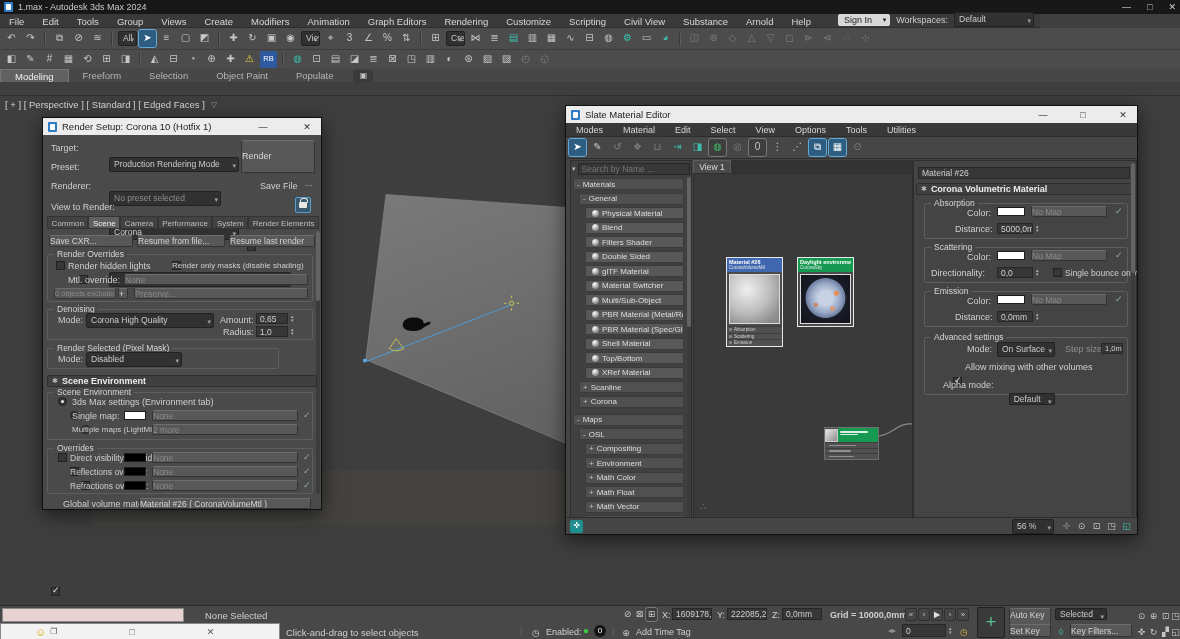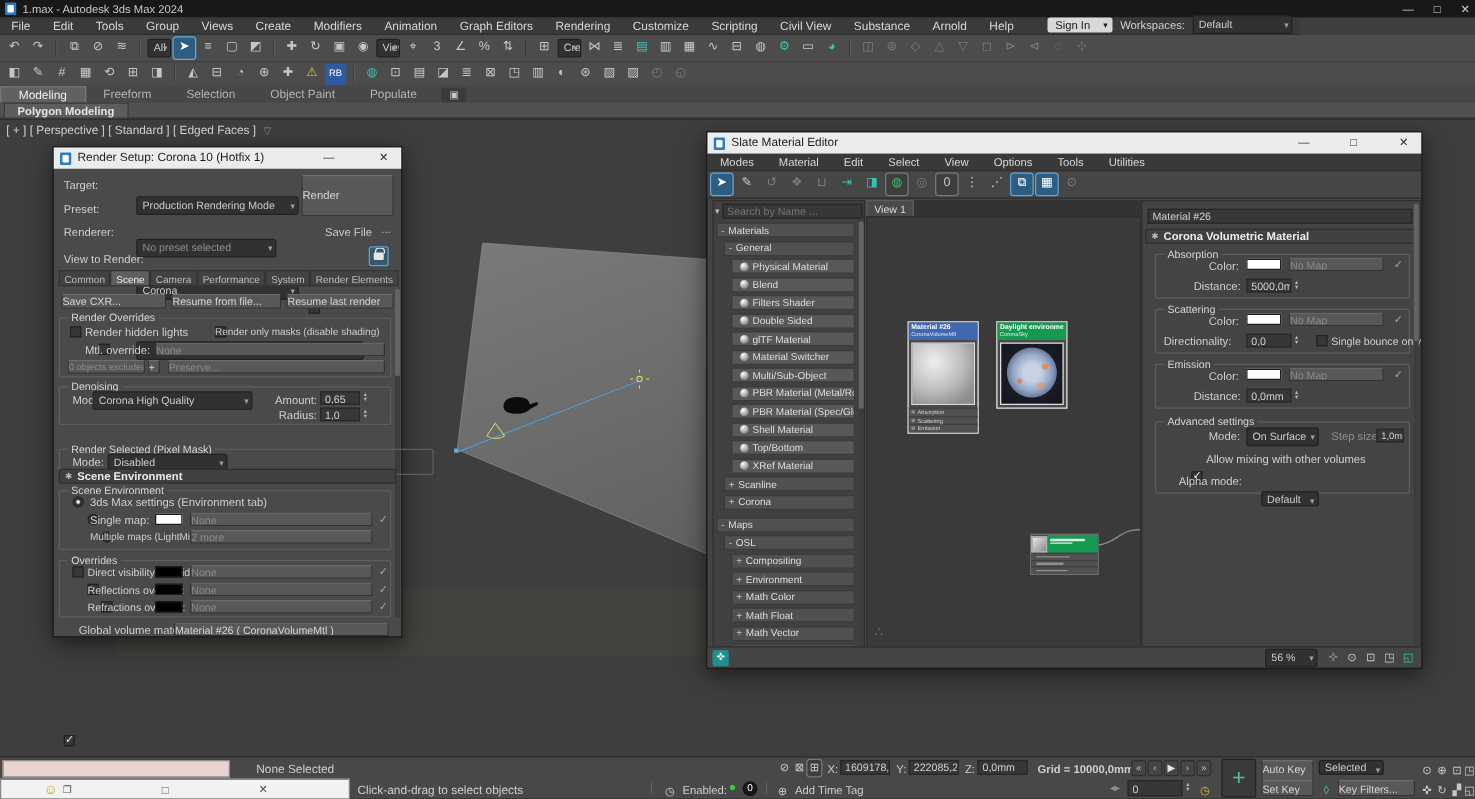--- a/index.html
+++ b/index.html
@@ -213,23 +213,20 @@
   <div class="abs" style="left:0;top:68px;width:1180px;height:14px;background:#474747;display:flex;align-items:flex-end">
     <div class="row">
         <span class="rtab active">Modeling</span>
         <span class="rtab">Freeform</span>
         <span class="rtab">Selection</span>
         <span class="rtab">Object Paint</span>
         <span class="rtab">Populate</span>
       </div>
     <span class="icon" style="width:20px;height:12px;line-height:11px;font-size:8px;background:#3a3a3a;margin-left:6px">▣</span>
   </div>
-  <div class="abs" style="left:0;top:82px;width:1180px;height:13px;background:#515151;border-bottom:1px solid #2c2c2c">
-    <span class="abs" style="left:3px;top:0;height:13px;line-height:13px;padding:0 10px;background:#5d5d5d;border:1px solid #3a3a3a;font-size:9px;font-weight:bold;color:#e4e4e4">Polygon Modeling</span>
-  </div>
 
   <div class="abs" style="left:0;top:95px;width:1180px;height:510px;background:#3e3e3e;border-top:1px solid #2f2f2f"></div>
   <svg class="abs" style="left:0;top:95px" width="1180" height="510" viewBox="0 95 1180 605">
     <defs>
       <linearGradient id="pg" x1="0" y1="0" x2="0.6" y2="1">
         <stop offset="0" stop-color="#7a7a7a"></stop>
           <stop offset="1" stop-color="#5e5e5e"></stop>
       </linearGradient>
     </defs>
     <polygon points="348,213 833,248 590,520 324,409" fill="url(#pg)" stroke="#8a8a8a" stroke-width="0.7"></polygon>
@@ -312,30 +309,30 @@
       <span class="abs lbl" style="left:20px;top:20px">Mtl. override:</span>
       <div class="btn dim abs" style="left:76px;top:19px;width:184px;height:11px;line-height:10px">None</div>
       <div class="btn dim abs" style="left:6px;top:33px;width:62px;height:11px;line-height:10px;font-size:7.5px">0 objects excluded...</div>
       <div class="btn abs" style="left:70px;top:33px;width:10px;height:11px;line-height:10px">+</div>
       <div class="btn dim abs" style="left:86px;top:33px;width:174px;height:11px;line-height:10px">Preserve...</div>
     </div>
 
     <div class="grp g-rs" style="left:4px;top:191px;width:266px;height:31px">
       <span class="glab">Denoising</span>
       <span class="abs lbl" style="left:10px;top:5px">Mode:</span>
-      <div class="dd abs" style="left:26px;top:3px;width:128px">Corona High Quality</div>
+      <div class="dd abs" style="left:38px;top:3px;width:128px">Corona High Quality</div>
       <span class="abs lbl" style="left:172px;top:5px">Amount:</span>
       <span class="fld abs row" style="left:208px;top:3px;width:32px;height:11px">0,65</span>
         <span class="spinud abs" style="left:242px;top:4px"></span>
       <span class="abs lbl" style="left:175px;top:17px">Radius:</span>
       <span class="fld abs row" style="left:208px;top:16px;width:32px;height:11px">1,0</span>
         <span class="spinud abs" style="left:242px;top:17px"></span>
     </div>
 
-    <div class="grp g-rs" style="left:4px;top:241px;width:300px;height:21px">
+    <div class="grp g-rs" style="left:4px;top:230px;width:232px;height:21px">
       <span class="glab">Render Selected (Pixel Mask)</span>
       <span class="abs lbl" style="left:10px;top:5px">Mode:</span>
       <div class="dd abs" style="left:38px;top:3px;width:96px">Disabled</div>
     </div>
 
     <div class="roll abs" style="left:4px;top:257px;width:270px;height:12px">
       <span>Scene Environment</span>
     </div>
 
     <div class="grp g-rs" style="left:4px;top:274px;width:266px;height:48px">

